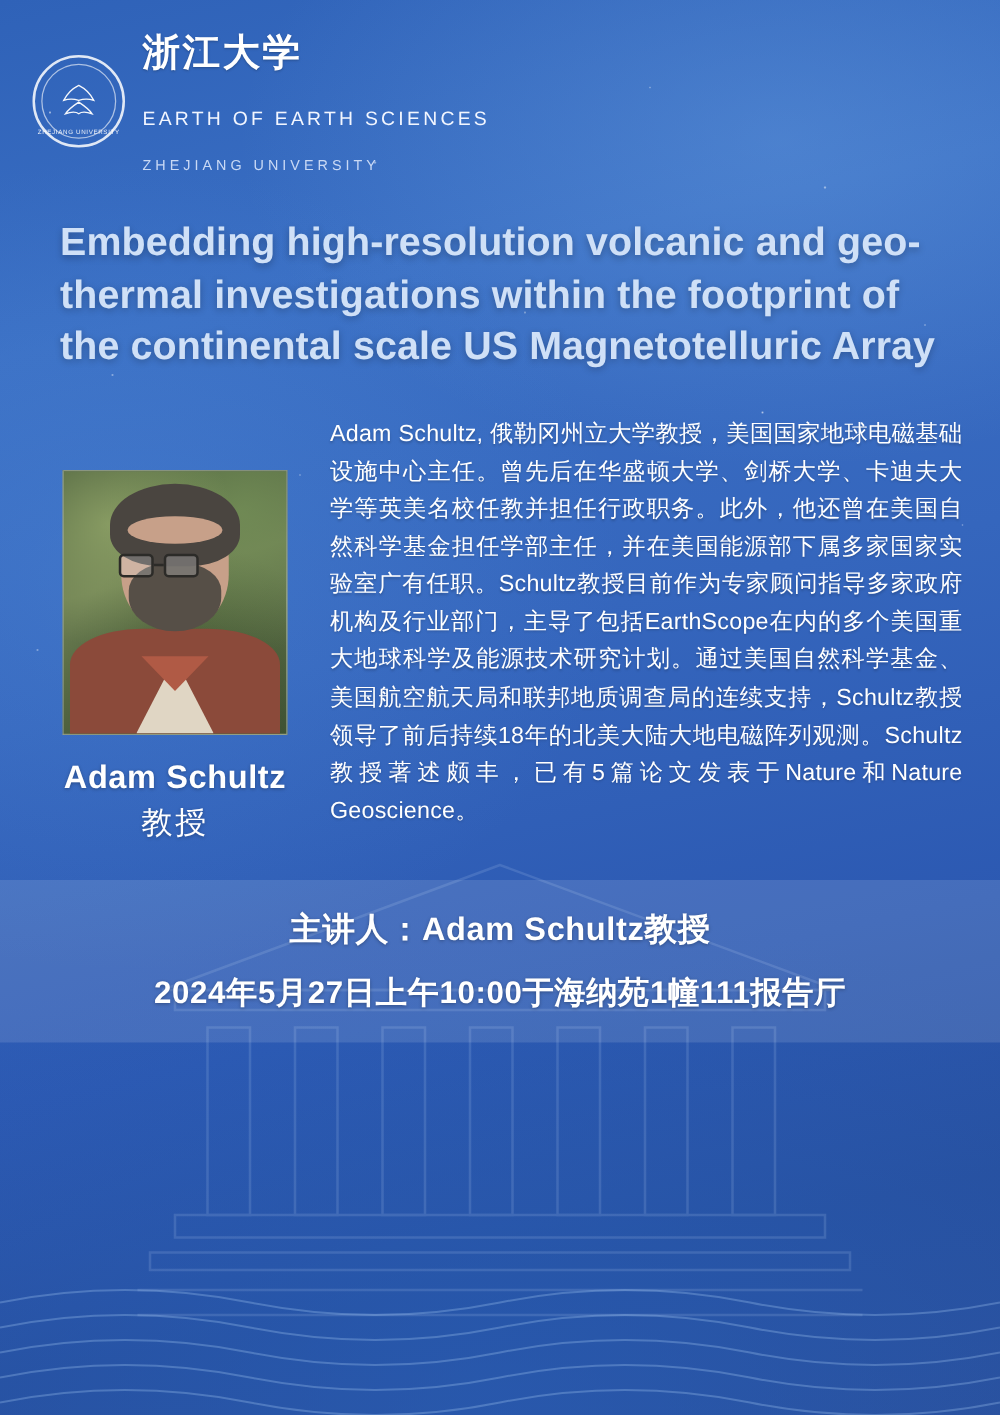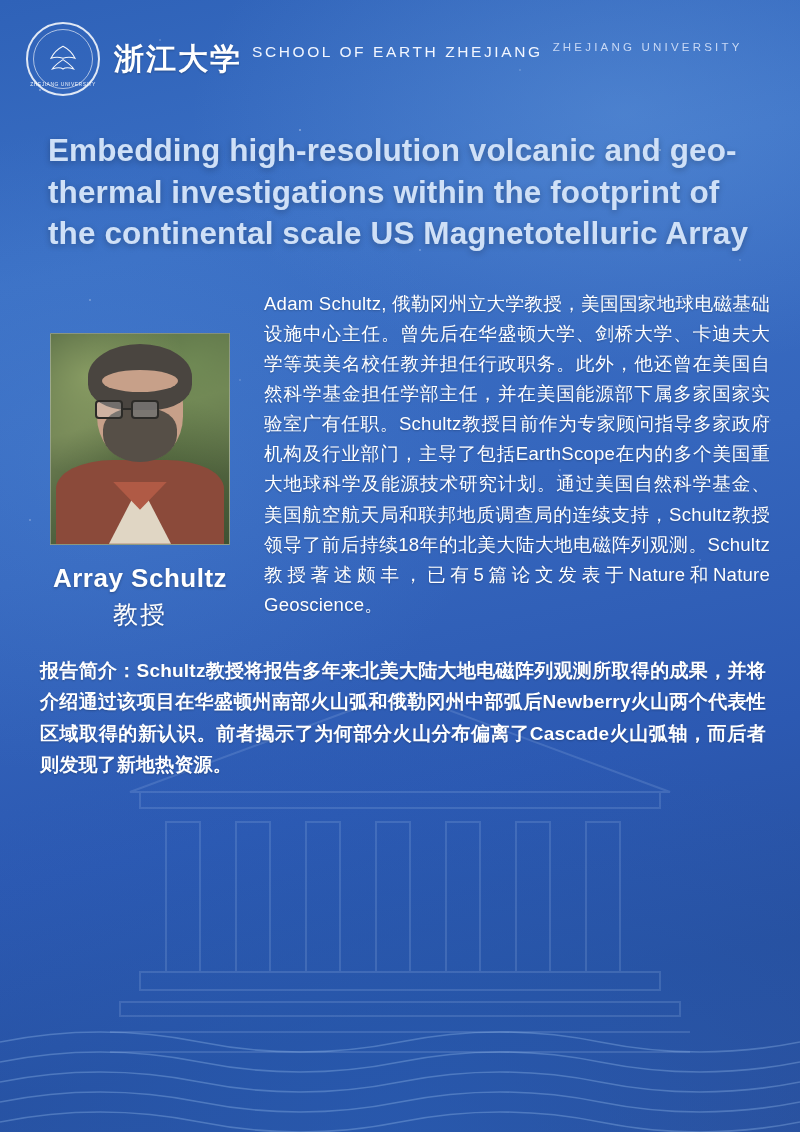--- a/index.html
+++ b/index.html
@@ -92,21 +92,21 @@
   }
   .seal-text {
     position: absolute;
     bottom: 7px;
     left: 0; right: 0;
     text-align: center;
     font-size: 5px;
     letter-spacing: 0.5px;
     color: rgba(255,255,255,0.9);
   }
-  .wordmark { display: flex; flex-direction: row; gap: 10px; }
+  .wordmark { display: flex; flex-direction: column; gap: 20px; }
   .wm-row1 { display: flex; align-items: flex-end; gap: 12px; }
   .wm-cn {
     font-family: "DejaVu Serif", serif;
     font-size: 30px;
     font-weight: bold;
     letter-spacing: 2px;
     text-shadow: 0 1px 2px rgba(0,0,0,0.25);
   }
   .wm-cn2 {
     font-size: 22px;
@@ -341,42 +341,45 @@
       <svg class="seal-bird" viewBox="0 0 60 50">
         <path d="M30 6 C22 10 16 16 12 24 C18 22 24 22 30 24 C36 22 42 22 48 24 C44 16 38 10 30 6 Z
                  M30 26 C24 30 18 34 14 40 C20 38 26 37 30 40 C34 37 40 38 46 40 C42 34 36 30 30 26 Z" fill="none" stroke="#ffffff" stroke-width="1.6"></path>
       </svg>
       <span class="seal-text">ZHEJIANG UNIVERSITY</span>
     </div>
     <div class="wordmark">
       <div class="wm-row1">
         <span class="wm-cn">浙江大学</span>
       </div>
-      <div class="wm-en1">SCHOOL OF EARTH ZHEJIANG</div>
+      <div class="wm-en1">EARTH OF EARTH SCIENCES</div>
       <div class="wm-en2">ZHEJIANG UNIVERSITY</div>
     </div>
   </div>
 
   <div class="title">Embedding high-resolution volcanic and geo-thermal investigations within the footprint of the continental scale US Magnetotelluric Array</div>
 
   <div class="bio">
     <div class="portrait-col">
       <div class="portrait">
         <div class="p-bg"></div>
         <div class="p-body"></div>
         <div class="p-shirt"></div>
         <div class="p-collar"></div>
         <div class="p-head"></div>
         <div class="p-beard"></div>
         <div class="p-hair"></div>
         <div class="p-glass-l"></div>
         <div class="p-glass-r"></div>
         <div class="p-bridge"></div>
       </div>
-      <div class="speaker-name">Array Schultz</div>
+      <div class="speaker-name">Adam Schultz</div>
       <div class="speaker-title">教授</div>
     </div>
     <div class="bio-text">Adam Schultz, 俄勒冈州立大学教授，美国国家地球电磁基础设施中心主任。曾先后在华盛顿大学、剑桥大学、卡迪夫大学等英美名校任教并担任行政职务。此外，他还曾在美国自然科学基金担任学部主任，并在美国能源部下属多家国家实验室广有任职。Schultz教授目前作为专家顾问指导多家政府机构及行业部门，主导了包括EarthScope在内的多个美国重大地球科学及能源技术研究计划。通过美国自然科学基金、美国航空航天局和联邦地质调查局的连续支持，Schultz教授领导了前后持续18年的北美大陆大地电磁阵列观测。Schultz教授著述颇丰，已有5篇论文发表于Nature和Nature Geoscience。</div>
   </div>
 
-
-  <div class="abstract">报告简介：Schultz教授将报告多年来北美大陆大地电磁阵列观测所取得的成果，并将介绍通过该项目在华盛顿州南部火山弧和俄勒冈州中部弧后Newberry火山两个代表性区域取得的新认识。前者揭示了为何部分火山分布偏离了Cascade火山弧轴，而后者则发现了新地热资源。</div>
+  <div class="info-band">
+    <div class="info-line1">主讲人：Adam Schultz教授</div>
+    <div class="info-line2">2024年5月27日上午10:00于海纳苑1幢111报告厅</div>
+  </div>
+
 </div>
 
 </body></html>

